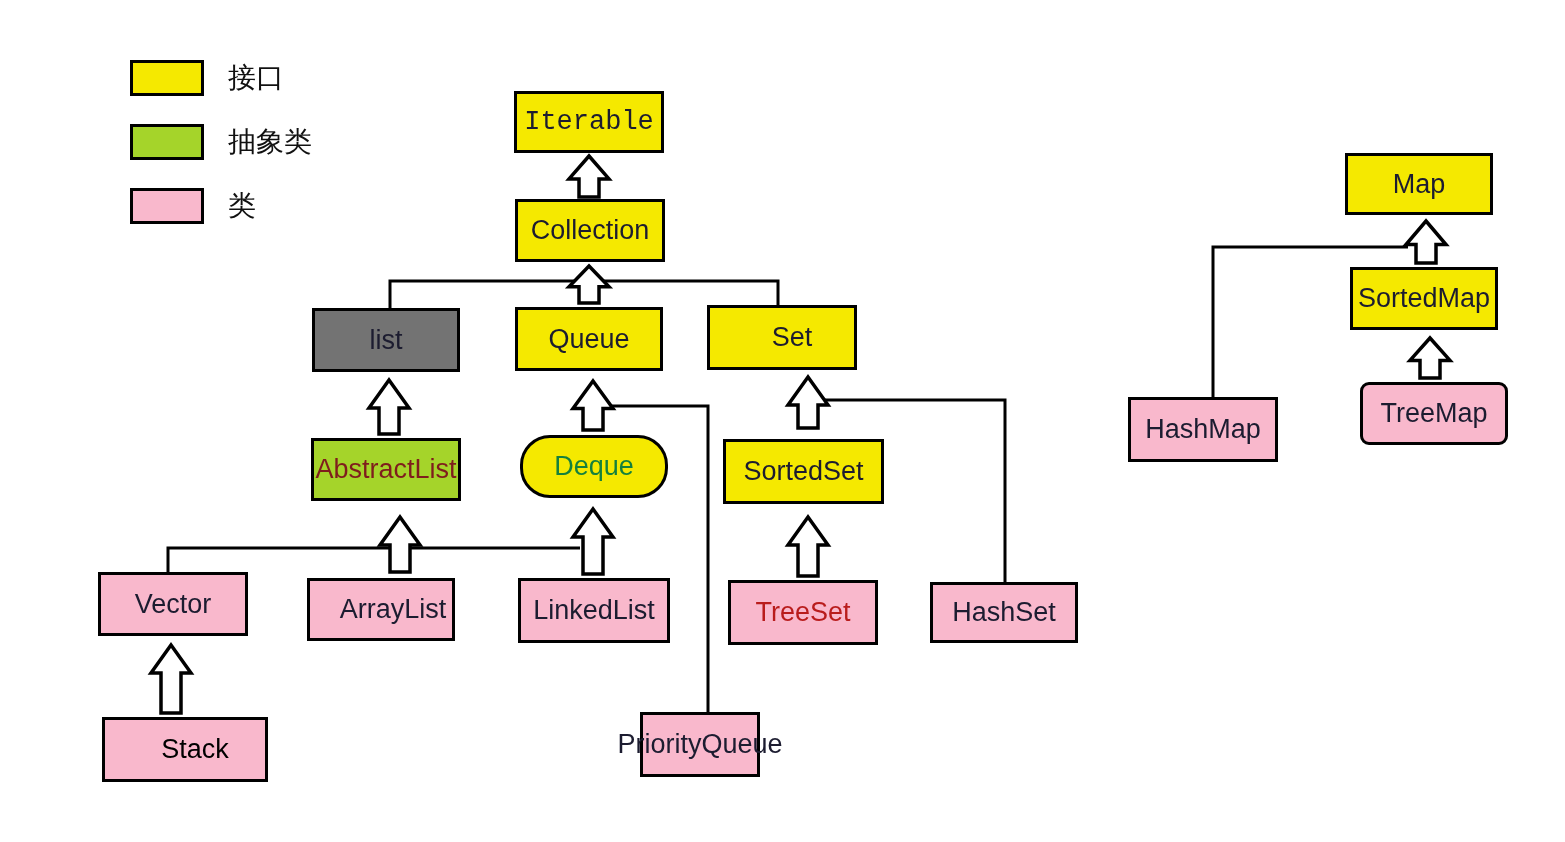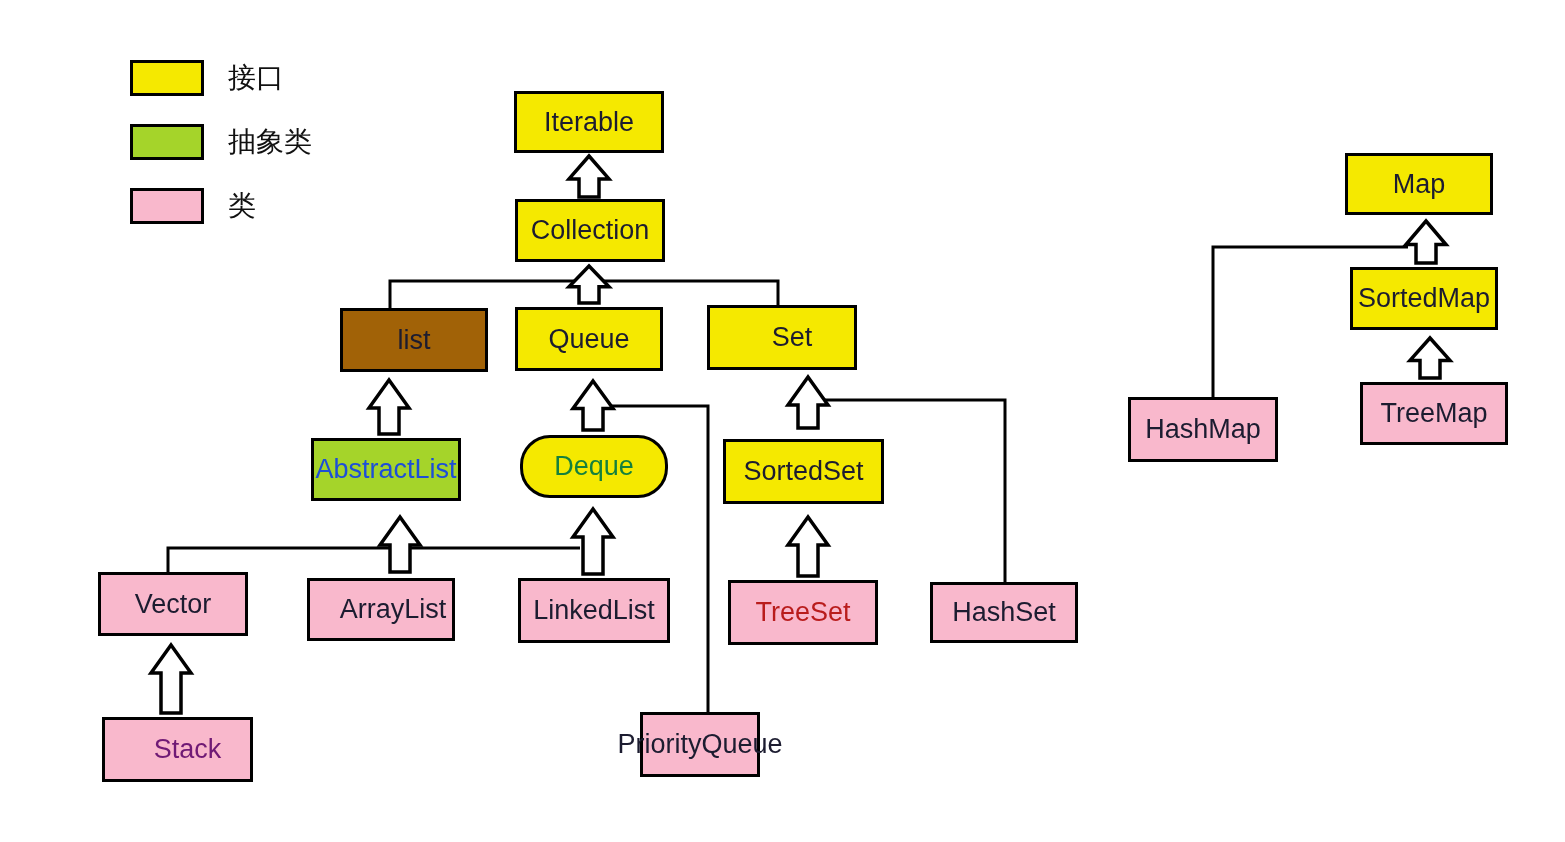--- a/index.html
+++ b/index.html
@@ -88,34 +88,34 @@
       <span class="swatch" style="background: rgb(165, 212, 42);"></span>
       <span class="legend-label">抽象类</span>
     </div>
     <div class="legend-row">
       <span class="swatch" style="background: rgb(249, 184, 204);"></span>
       <span class="legend-label">类</span>
     </div>
   </div>
 
   <div>
-      <div class="node" style="left: 514px; top: 91px; width: 150px; height: 62px; background: rgb(245, 233, 0); border-color: rgb(0, 0, 0); color: rgb(28, 28, 48);">Iterable</div>
+      <div class="node" style="left: 514px; top: 91px; width: 150px; height: 62px; background: rgb(245, 233, 0); border-color: rgb(0, 0, 0); color: rgb(28, 28, 48); font-family: Liberation Mono, monospace;">Iterable</div>
       <div class="node" style="left: 515px; top: 199px; width: 150px; height: 63px; background: rgb(245, 233, 0); border-color: rgb(0, 0, 0); color: rgb(28, 28, 48);">Collection</div>
-      <div class="node" style="left: 312px; top: 308px; width: 148px; height: 64px; background: #a16207; border-color: rgb(0, 0, 0); color: rgb(28, 28, 48); margin-left: 28px;">list</div>
+      <div class="node" style="left: 312px; top: 308px; width: 148px; height: 64px; background: #737373; border-color: rgb(0, 0, 0); color: rgb(28, 28, 48);">list</div>
       <div class="node" style="left: 515px; top: 307px; width: 148px; height: 64px; background: rgb(245, 233, 0); border-color: rgb(0, 0, 0); color: rgb(28, 28, 48);">Queue</div>
       <div class="node" style="left: 707px; top: 305px; width: 150px; height: 65px; background: rgb(245, 233, 0); border-color: rgb(0, 0, 0); color: rgb(28, 28, 48); padding-left: 20px;">Set</div>
-      <div class="node" style="left: 311px; top: 438px; width: 150px; height: 63px; background: rgb(165, 212, 42); border-color: rgb(0, 0, 0); color: #1d4ed8;">AbstractList</div>
+      <div class="node" style="left: 311px; top: 438px; width: 150px; height: 63px; background: rgb(165, 212, 42); border-color: rgb(0, 0, 0); color: #7f1d1d;">AbstractList</div>
       <div class="node" style="left: 520px; top: 435px; width: 148px; height: 63px; background: rgb(245, 233, 0); border-color: rgb(0, 0, 0); color: #15803d; border-radius: 30px;">Deque</div>
       <div class="node" style="left: 723px; top: 433px; width: 161px; height: 65px; background: rgb(245, 233, 0); border-color: rgb(0, 0, 0); color: rgb(28, 28, 48); margin-top: 6px;">SortedSet</div>
       <div class="node" style="left: 98px; top: 572px; width: 150px; height: 64px; background: rgb(249, 184, 204); border-color: rgb(0, 0, 0); color: rgb(28, 28, 48);">Vector</div>
       <div class="node" style="left: 307px; top: 578px; width: 148px; height: 63px; background: rgb(249, 184, 204); border-color: rgb(0, 0, 0); color: rgb(28, 28, 48); padding-left: 24px;">ArrayList</div>
       <div class="node" style="left: 518px; top: 578px; width: 152px; height: 65px; background: rgb(249, 184, 204); border-color: rgb(0, 0, 0); color: rgb(28, 28, 48);">LinkedList</div>
       <div class="node" style="left: 728px; top: 580px; width: 150px; height: 65px; background: rgb(249, 184, 204); border-color: rgb(0, 0, 0); color: #b91c1c;">TreeSet</div>
       <div class="node" style="left: 930px; top: 582px; width: 148px; height: 61px; background: rgb(249, 184, 204); border-color: rgb(0, 0, 0); color: rgb(28, 28, 48);">HashSet</div>
-      <div class="node" style="left: 102px; top: 717px; width: 151px; height: 65px; background: rgb(249, 184, 204); border-color: rgb(0, 0, 0); color: #701a75; padding-left: 20px;">Stack</div>
+      <div class="node" style="left: 102px; top: 717px; width: 166px; height: 65px; background: rgb(249, 184, 204); border-color: rgb(0, 0, 0); color: #000000; padding-left: 20px;">Stack</div>
       <div class="node" style="left: 640px; top: 712px; width: 120px; height: 65px; background: rgb(249, 184, 204); border-color: rgb(0, 0, 0); color: rgb(28, 28, 48);">PriorityQueue</div>
       <div class="node" style="left: 1345px; top: 153px; width: 148px; height: 62px; background: rgb(245, 233, 0); border-color: rgb(0, 0, 0); color: rgb(28, 28, 48); text-align: right;">Map</div>
       <div class="node" style="left: 1350px; top: 267px; width: 148px; height: 63px; background: rgb(245, 233, 0); border-color: rgb(0, 0, 0); color: rgb(28, 28, 48);">SortedMap</div>
       <div class="node" style="left: 1128px; top: 397px; width: 150px; height: 65px; background: rgb(249, 184, 204); border-color: rgb(0, 0, 0); color: rgb(28, 28, 48);">HashMap</div>
-      <div class="node" style="left: 1360px; top: 382px; width: 148px; height: 63px; background: rgb(249, 184, 204); border-color: rgb(0, 0, 0); color: rgb(28, 28, 48);">TreeMap</div>
+      <div class="node" style="left: 1360px; top: 382px; width: 148px; height: 63px; background: rgb(249, 184, 204); border-color: rgb(0, 0, 0); color: rgb(28, 28, 48); border-radius: 9px;">TreeMap</div>
     </div>
 
 </div>
 
 </body></html>

